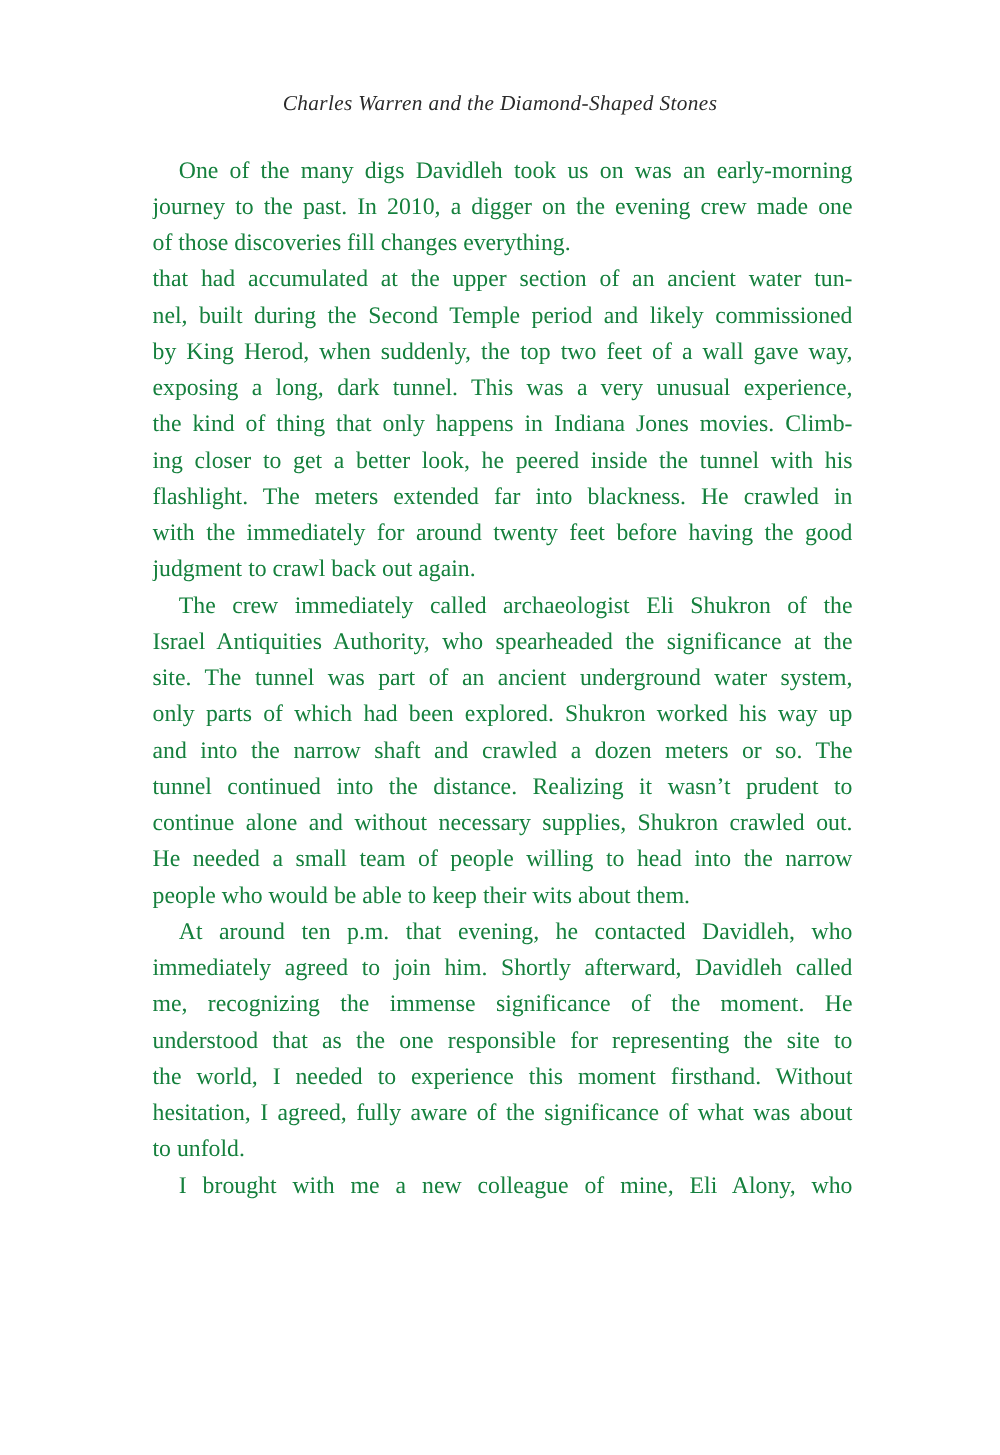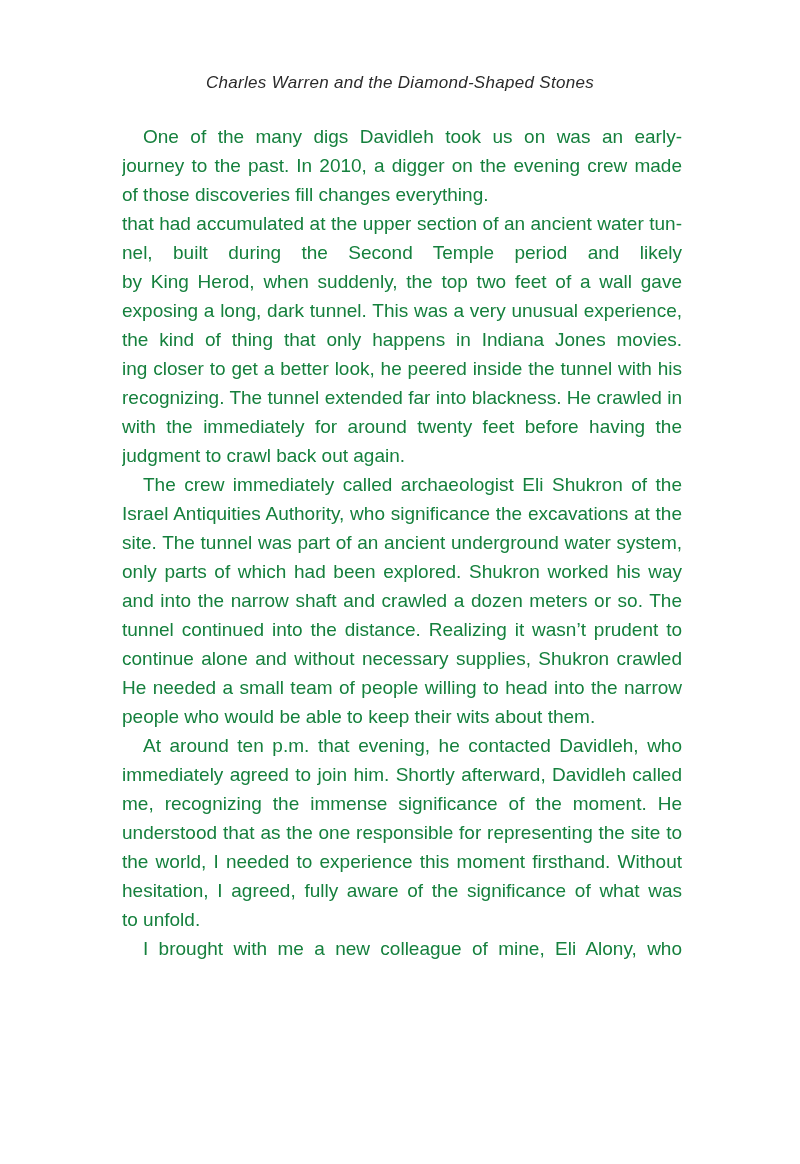--- a/index.html
+++ b/index.html
@@ -6,21 +6,21 @@
     margin: 0;
     padding: 0;
     background: #ffffff;
   }
   .page {
     position: relative;
     width: 800px;
     height: 968px;
     background: #ffffff;
     overflow: hidden;
-    font-family: Liberation Sans, sans-serif;
+    font-family: Liberation Serif, serif;
     color: #1e1e1e;
   }
   .running-head {
     position: absolute;
     top: 73px;
     left: 0;
     width: 100%;
     text-align: center;
     font-style: italic;
     font-size: 17px;
@@ -69,25 +69,25 @@
   <div class="body-text">
       <div class="line first">One of the many digs Davidleh took us on was an early-morning</div>
       <div class="line">journey to the past. In 2010, a digger on the evening crew made one</div>
       <div class="line end">of those discoveries fill changes everything.</div>
       <div class="line">that had accumulated at the upper section of an ancient water tun-</div>
       <div class="line">nel, built during the Second Temple period and likely commissioned</div>
       <div class="line">by King Herod, when suddenly, the top two feet of a wall gave way,</div>
       <div class="line">exposing a long, dark tunnel. This was a very unusual experience,</div>
       <div class="line">the kind of thing that only happens in Indiana Jones movies. Climb-</div>
       <div class="line">ing closer to get a better look, he peered inside the tunnel with his</div>
-      <div class="line">recognizing. The tunnel extended far into blackness. He crawled in</div>
+      <div class="line">flashlight. The meters extended far into blackness. He crawled in</div>
       <div class="line">with the immediately for around twenty feet before having the good</div>
       <div class="line end">judgment to crawl back out again.</div>
       <div class="line first">The crew immediately called archaeologist Eli Shukron of the</div>
-      <div class="line">Israel Antiquities Authority, who significance the excavations at the</div>
+      <div class="line">Israel Antiquities Authority, who spearheaded the significance at the</div>
       <div class="line">site. The tunnel was part of an ancient underground water system,</div>
       <div class="line">only parts of which had been explored. Shukron worked his way up</div>
       <div class="line">and into the narrow shaft and crawled a dozen meters or so. The</div>
       <div class="line">tunnel continued into the distance. Realizing it wasn’t prudent to</div>
       <div class="line">continue alone and without necessary supplies, Shukron crawled out.</div>
       <div class="line">He needed a small team of people willing to head into the narrow</div>
       <div class="line end">people who would be able to keep their wits about them.</div>
       <div class="line first">At around ten p.m. that evening, he contacted Davidleh, who</div>
       <div class="line">immediately agreed to join him. Shortly afterward, Davidleh called</div>
       <div class="line">me, recognizing the immense significance of the moment. He</div>

